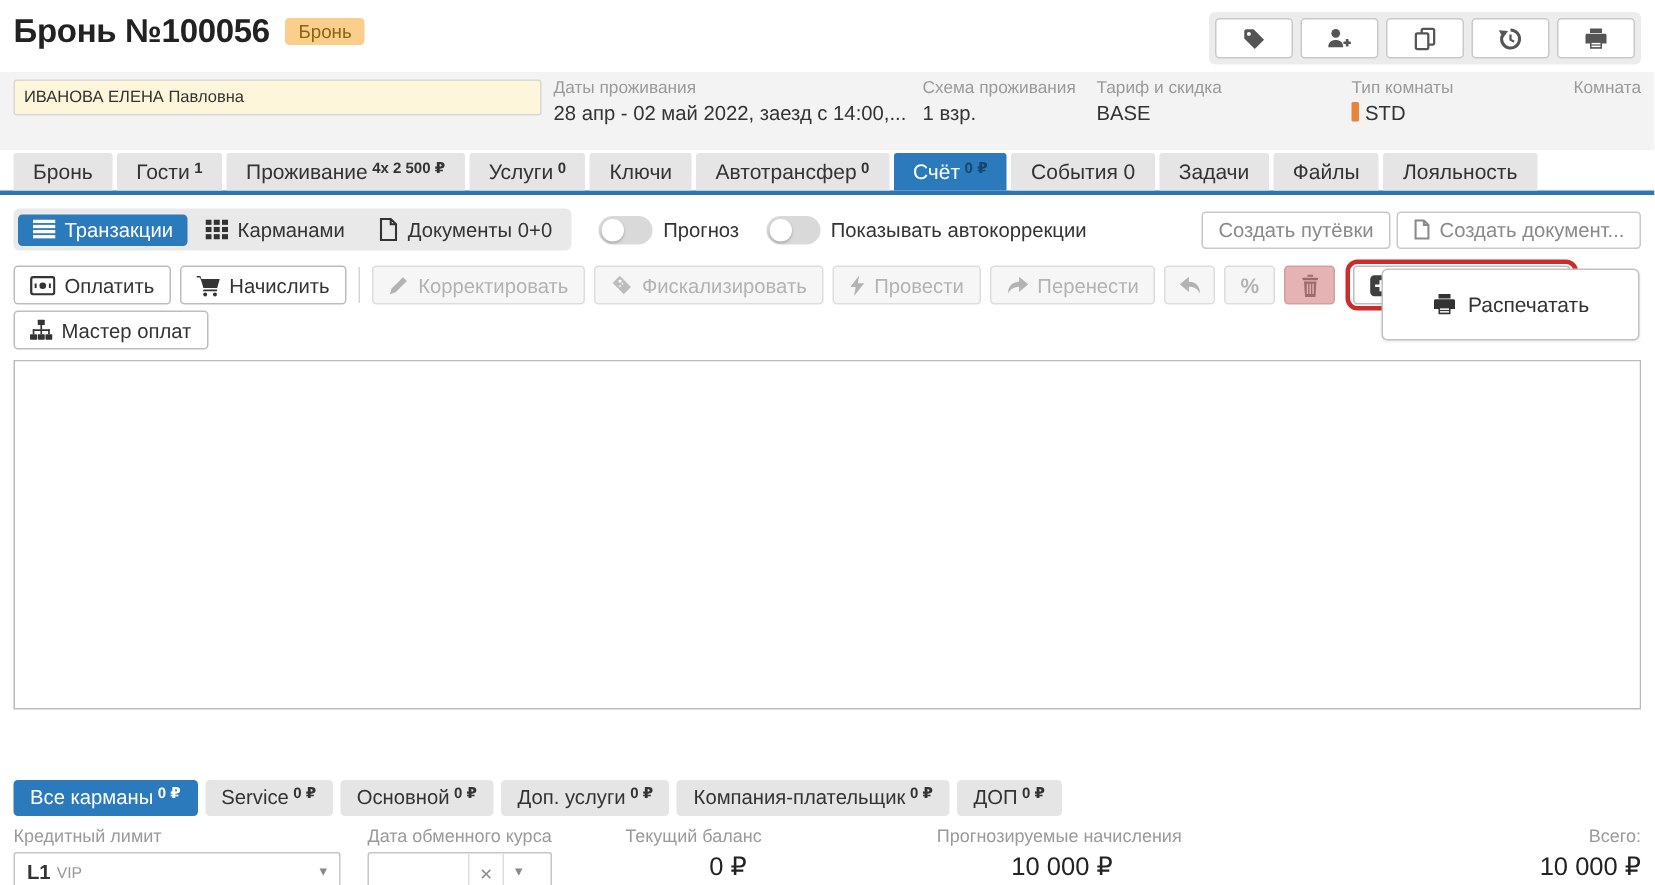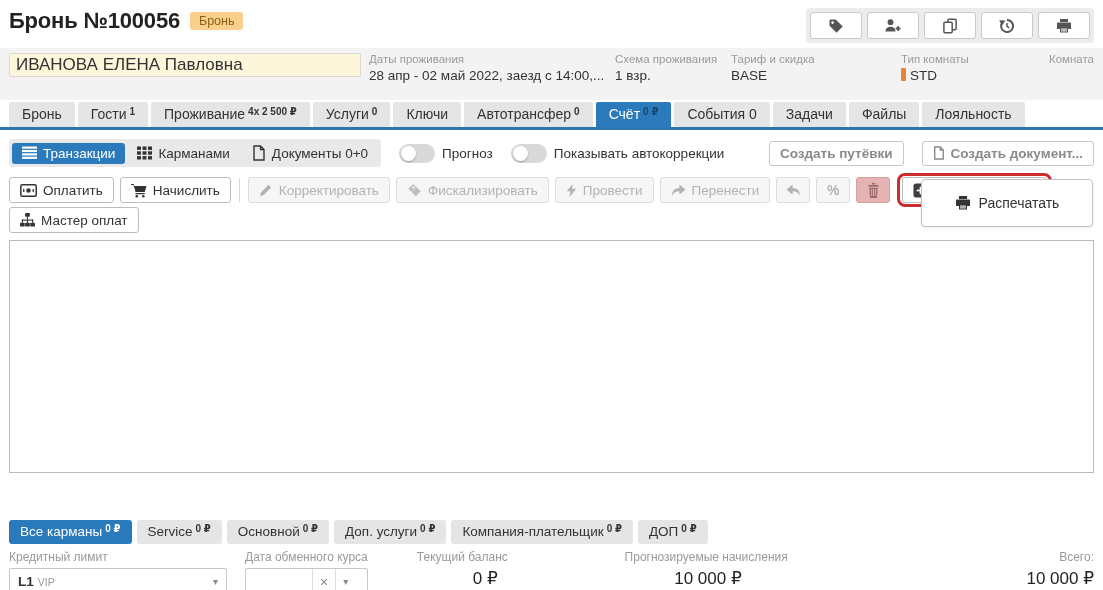--- a/index.html
+++ b/index.html
@@ -28,21 +28,21 @@
   }
 
   
   .info-bar { background:#f3f3f3; padding:5px 9px 6px 9px; height:52px; display:flex; }
   .ifield { display:flex; flex-direction:column; }
   .ifield .lbl { color:#9a9a9a; font-size:11.5px; margin-bottom:3px; white-space:nowrap; }
   .ifield .val { color:#333; font-size:13.5px; white-space:nowrap; }
   .f-guest { width:360px; }
   .guest-input {
     width:352px; height:24px; background:#fdf6da; border:1px solid #d8d8d8; border-radius:2px;
-    font-family:inherit; font-size:17px; color:#333; padding:2px 6px; outline:none;
+    font-family:inherit; font-size:11px; color:#333; padding:2px 6px; outline:none;
   }
   .f-dates { width:246px; }
   .f-scheme { width:116px; }
   .f-tariff { width:170px; }
   .f-roomtype { width:130px; }
   .room-marker { display:inline-block; width:5px; height:13px; background:#e8833a; border-radius:1px; margin-right:4px; vertical-align:-1px; }
   .f-room { margin-left:auto; text-align:right; }
 
   
   .tabs-row { display:flex; gap:3px; padding:0 0 0 9px; border-bottom:3px solid #2e76b0; margin-top:2px; }
@@ -62,21 +62,21 @@
     color:#333; font-size:13.5px; cursor:pointer; white-space:nowrap;
   }
   .seg.active { background:#2a7abc; color:#fff; }
   .toggle-wrap { display:flex; align-items:center; gap:7px; margin-left:18px; cursor:pointer; }
   .toggle { width:36px; height:19px; border-radius:10px; background:#d9d9d9; position:relative; flex:none; }
   .toggle::after {
     content:""; position:absolute; left:2px; top:2px; width:15px; height:15px;
     background:#fff; border-radius:50%; box-shadow:0 1px 2px rgba(0,0,0,.25);
   }
   .toggle-label { font-size:13.5px; color:#333; white-space:nowrap; }
-  .view-right { margin-left:auto; display:flex; gap:18px;font-weight:bold; }
+  .view-right { margin-left:auto; display:flex; gap:4px; }
   .ghost-btn {
     display:flex; align-items:center; gap:6px; background:#fff; border:1px solid #c8c8c8; color:#8a8a8a;
     border-radius:3px; padding:4px 10px; font-size:13.5px; cursor:pointer; white-space:nowrap;
   }
 
   
   .toolbar { position:relative; margin:9px 9px 0 9px; height:56px; }
   .tb-row { display:flex; align-items:center; gap:6px; height:26px; }
   .tb-row + .tb-row { margin-top:4px; }
   .btn {

